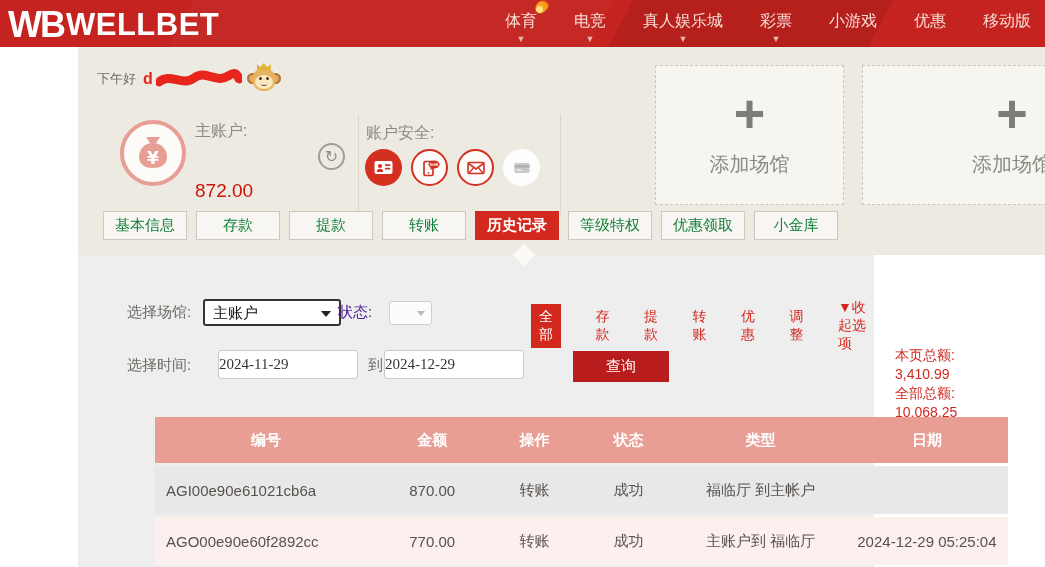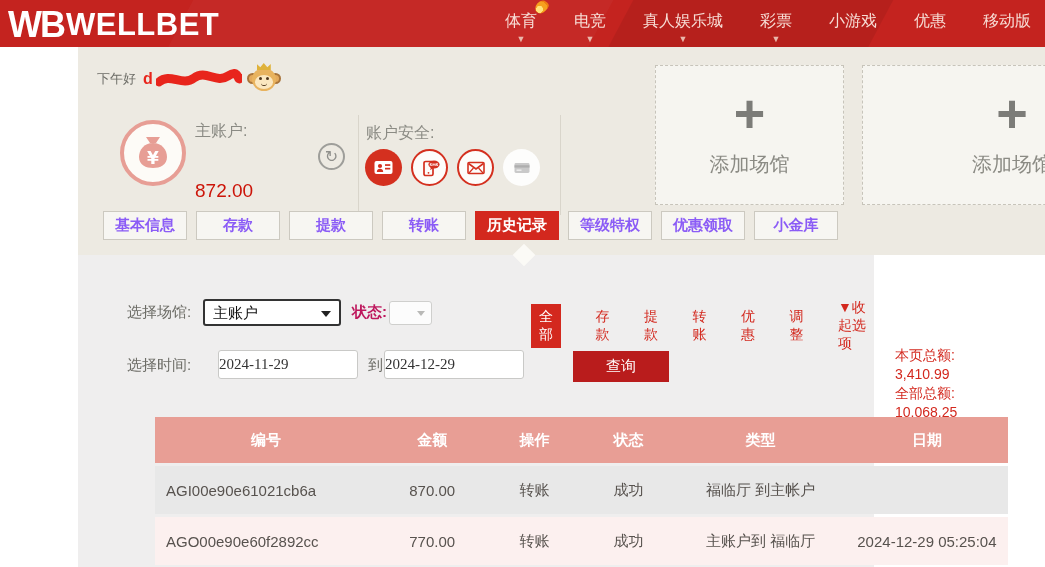--- a/index.html
+++ b/index.html
@@ -59,22 +59,22 @@
   .sec-circle.disabled { background:#fdfdfc; }
 
   .venue-box { position:absolute; top:18px; height:140px; border:1px dashed #c7c4ba; background:#f6f5f0;
                display:flex; flex-direction:column; align-items:center; justify-content:center; gap:18px; cursor:pointer; }
   .venue-box.b1 { left:577px; width:189px; }
   .venue-box.b2 { left:784px; width:300px; }
   .venue-plus { font-size:54px; line-height:40px; color:#7c7c78; font-weight:bold; }
   .venue-label { font-size:20px; color:#8b8b84; }
 
   .tabs { position:absolute; left:25px; top:164px; display:flex; gap:9px; }
-  .tab-btn { width:84px; height:29px; background:#f7f6f2; border:1px solid #ccc9c0; color:#8b5cf6;
-             font-size:15px; display:flex; align-items:center; justify-content:center; cursor:pointer; font-family:inherit;font-weight:bold; }
+  .tab-btn { width:84px; height:29px; background:#f7f6f2; border:1px solid #ccc9c0; color:#15803d;
+             font-size:15px; display:flex; align-items:center; justify-content:center; cursor:pointer; font-family:inherit; }
   .tab-btn.active { background:#d3281e; border-color:#d3281e; color:#fff; font-weight:bold; }
 
   
   .section { position:absolute; left:78px; top:255px; width:796px; height:312px; background:#efeeee; }
   .notch { position:absolute; left:438px; top:-8px; width:16px; height:16px; background:#fbfaf6; transform:rotate(45deg); }
 
   .flabel { position:absolute; font-size:15px; color:#6d6d67; }
   .venue-select { position:absolute; left:125px; top:44px; width:138px; height:27px; background:#fff;
                   border:2px solid #333; border-radius:3px; font-size:15px; color:#111; line-height:23px;
                   padding-left:8px; cursor:pointer; }
@@ -239,21 +239,21 @@
   </div>
 
   <div class="section">
     <div class="notch"></div>
 
     <div class="flabel" style="left:49px; top:48px;">选择场馆:</div>
     <div class="venue-select">
       <span>主账户</span>
       <span class="sel-caret"></span>
     </div>
-    <div class="flabel" style="left:274px; top:48px; color:#be185d;font-weight:bold;">状态:</div>
+    <div class="flabel" style="left:260px; top:48px; color:#4c1d95;">状态:</div>
     <div class="status-select">
       <span class="sel-caret"></span>
     </div>
 
     <div class="type-tabs">
       <span class="type-link active">全部</span>
       <span class="type-link">存款</span>
       <span class="type-link">提款</span>
       <span class="type-link">转账</span>
       <span class="type-link">优惠</span>

